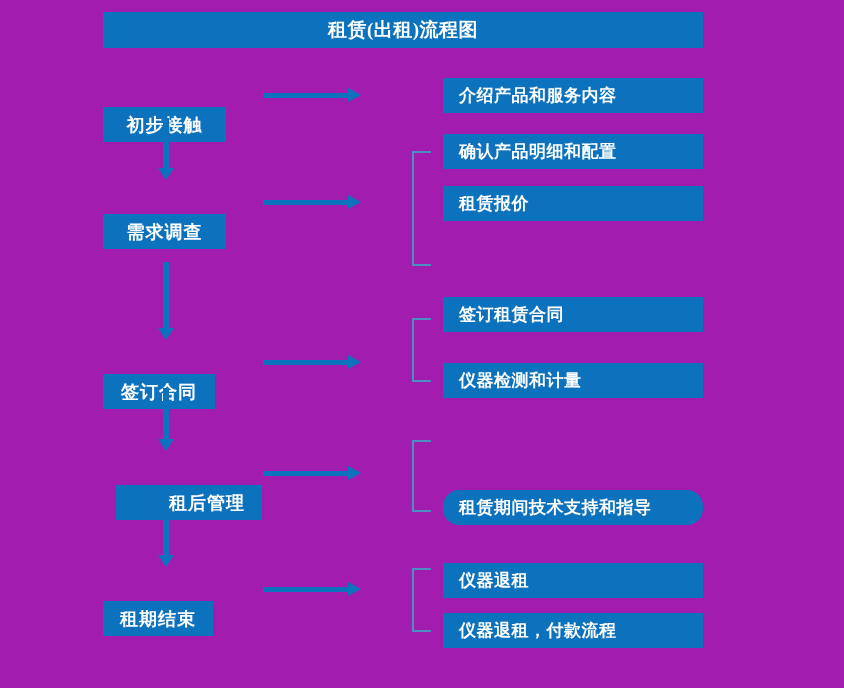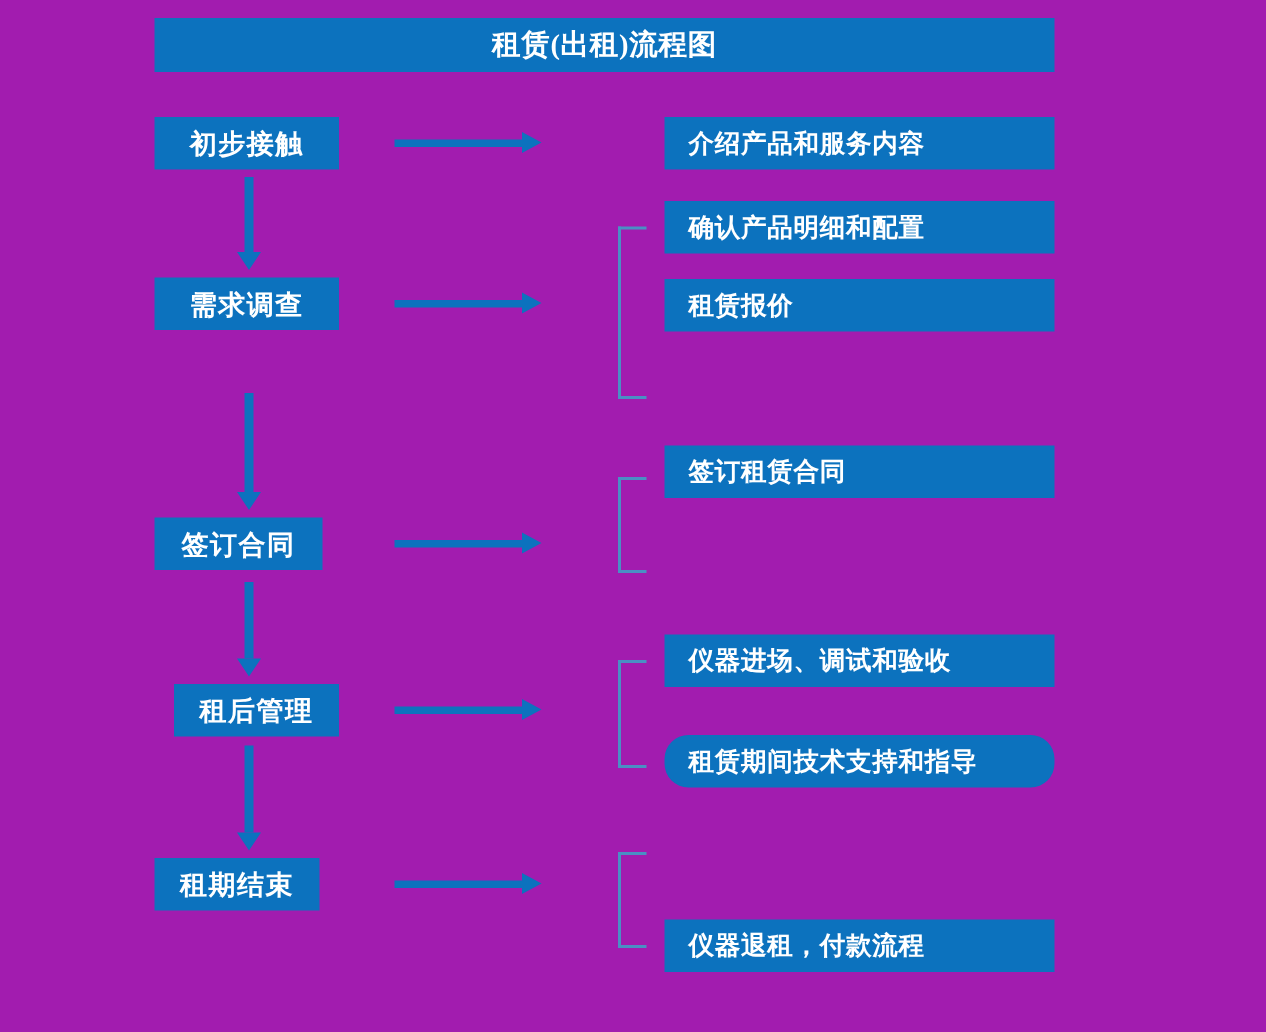--- a/index.html
+++ b/index.html
@@ -40,20 +40,21 @@
     position: absolute;
     background: #0C72BE;
     color: #ffffff;
     font-size: 18px;
     font-weight: bold;
     display: flex;
     align-items: center;
     justify-content: center;
     letter-spacing: 1px;
     height: 35px;
+    margin-top: 29px;
   }
 
   
   .detail-box {
     position: absolute;
     left: 443px;
     width: 260px;
     height: 35px;
     background: #0C72BE;
     color: #ffffff;
@@ -133,21 +134,21 @@
 <div id="canvas">
 
   <div class="title-bar">租赁(出租)流程图</div>
 
   <div class="stage-box" style="left:103px; top:78px;  width:123px;">初步接触</div>
 
   <div class="stage-box" style="left:103px; top:185px; width:123px;font-family:Liberation Serif, serif;">需求调查</div>
 
   <div class="stage-box" style="left:103px; top:345px; width:112px;">签订合同</div>
 
-  <div class="stage-box" style="left:116px; top:456px; width:110px;">租后管理</div>
+  <div class="stage-box" style="left:116px; top:456px; width:110px;padding-left:36px;">租后管理</div>
 
   <div class="stage-box" style="left:103px; top:572px; width:110px;">租期结束</div>
 
   <div class="v-arrow" style="top:118px; height:62px;">
     <div class="shaft" style="height:50px;"></div>
     <div class="head"></div>
   </div>
 
   <div class="v-arrow" style="top:262px; height:78px;">
     <div class="shaft" style="height:66px;"></div>
@@ -192,21 +193,22 @@
 
   <div class="detail-box" style="top:78px;">介绍产品和服务内容</div>
 
   <div class="detail-box" style="top:134px;">确认产品明细和配置</div>
 
   <div class="detail-box" style="top:186px;">租赁报价</div>
 
 
   <div class="detail-box" style="top:297px;">签订租赁合同</div>
 
-
-  <div class="detail-box" style="top:423px;">仪器进场、调试和验收</div>
+  <div class="detail-box" style="top:363px;">仪器检测和计量</div>
+
 
   <div class="detail-box" style="top:490px;border-radius:16px;">租赁期间技术支持和指导</div>
 
+  <div class="detail-box" style="top:563px;">仪器退租</div>
 
   <div class="detail-box" style="top:613px;">仪器退租，付款流程</div>
 
 </div>
 
 </body></html>

